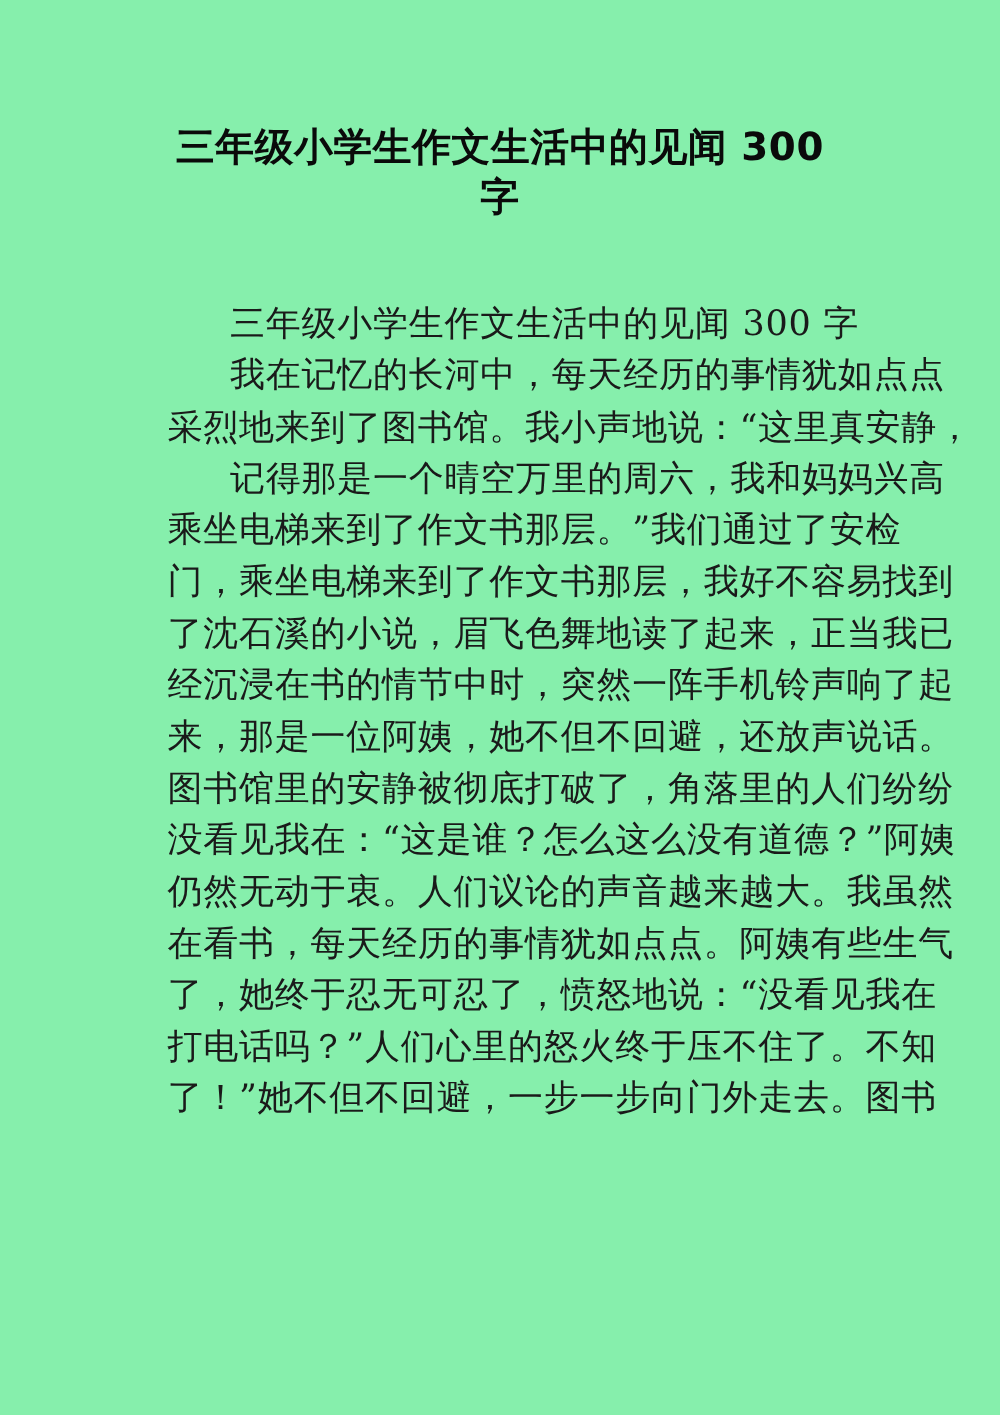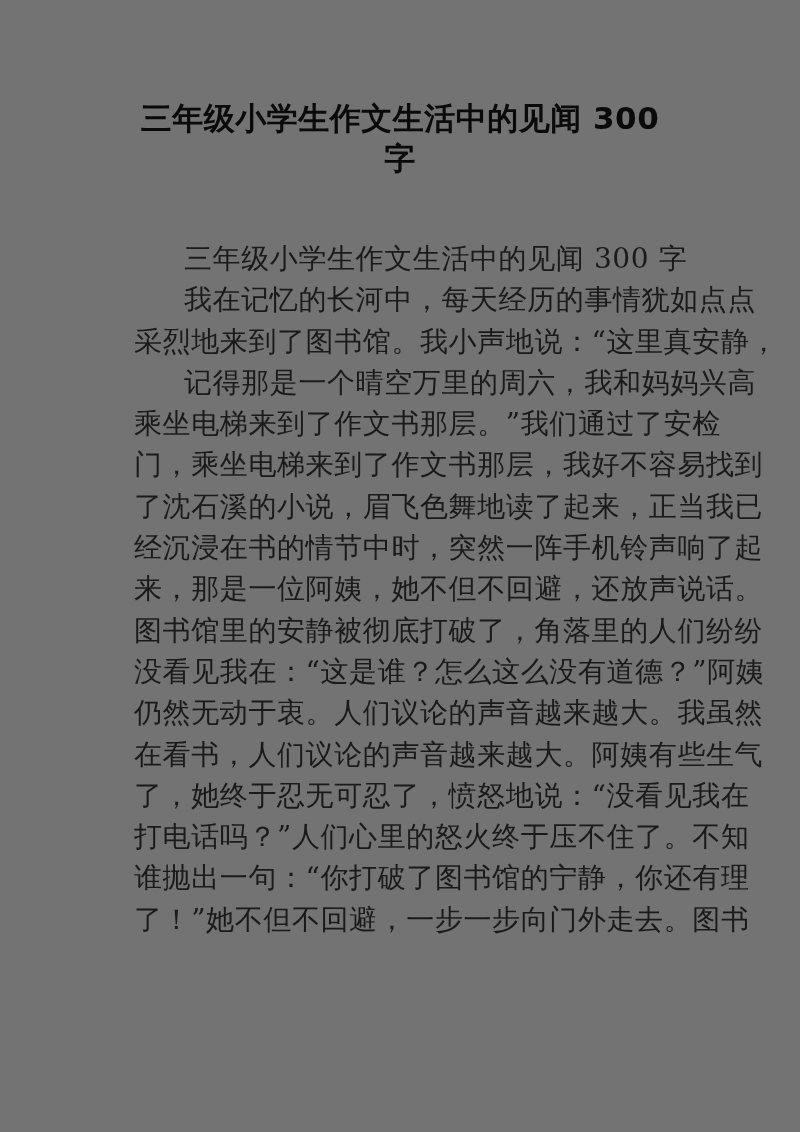--- a/index.html
+++ b/index.html
@@ -12,21 +12,21 @@
       height: 1132px;
       position: relative;
       overflow: hidden;
       color: #111111;
     }
     .page {
       position: absolute;
       left: 0; top: 0;
       width: 800px;
       height: 1132px;
-      background: #737373;
+      background: #86efac;
     }
     .doc-title {
       position: absolute;
       left: 100px;
       top: 98px;
       width: 600px;
       text-align: center;
       font-family: "DejaVu Sans", "Liberation Sans", sans-serif;
       font-weight: bold;
       font-size: 31px;
@@ -80,20 +80,19 @@
     <span class="line">采烈地来到了图书馆。我小声地说：“这里真安静，</span>
     <span class="line indent">记得那是一个晴空万里的周六，我和妈妈兴高</span>
     <span class="line short">乘坐电梯来到了作文书那层。”我们通过了安检</span>
     <span class="line">门，乘坐电梯来到了作文书那层，我好不容易找到</span>
     <span class="line">了沈石溪的小说，眉飞色舞地读了起来，正当我已</span>
     <span class="line">经沉浸在书的情节中时，突然一阵手机铃声响了起</span>
     <span class="line short">来，那是一位阿姨，她不但不回避，还放声说话。</span>
     <span class="line">图书馆里的安静被彻底打破了，角落里的人们纷纷</span>
     <span class="line">没看见我在：“这是谁？怎么这么没有道德？”阿姨</span>
     <span class="line">仍然无动于衷。人们议论的声音越来越大。我虽然</span>
-    <span class="line">在看书，人们议论的声音越来越大。阿姨有些生气</span>
+    <span class="line">在看书，每天经历的事情犹如点点。阿姨有些生气</span>
     <span class="line">了，她终于忍无可忍了，愤怒地说：“没看见我在</span>
     <span class="line">打电话吗？”人们心里的怒火终于压不住了。不知</span>
-    <span class="line">谁抛出一句：“你打破了图书馆的宁静，你还有理</span>
     <span class="line">了！”她不但不回避，一步一步向门外走去。图书</span>
   </div>
 
 </div>
 
 </body></html>

